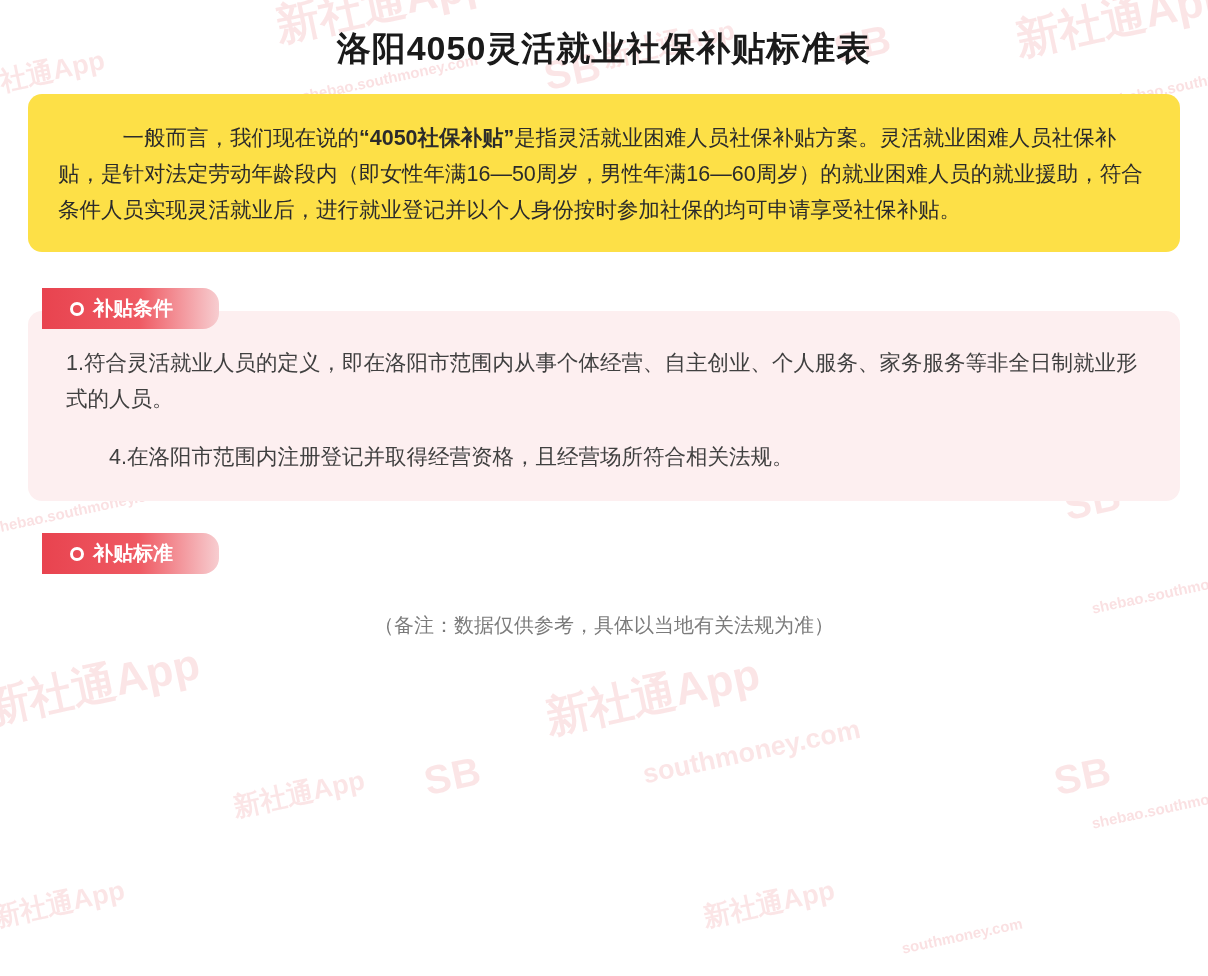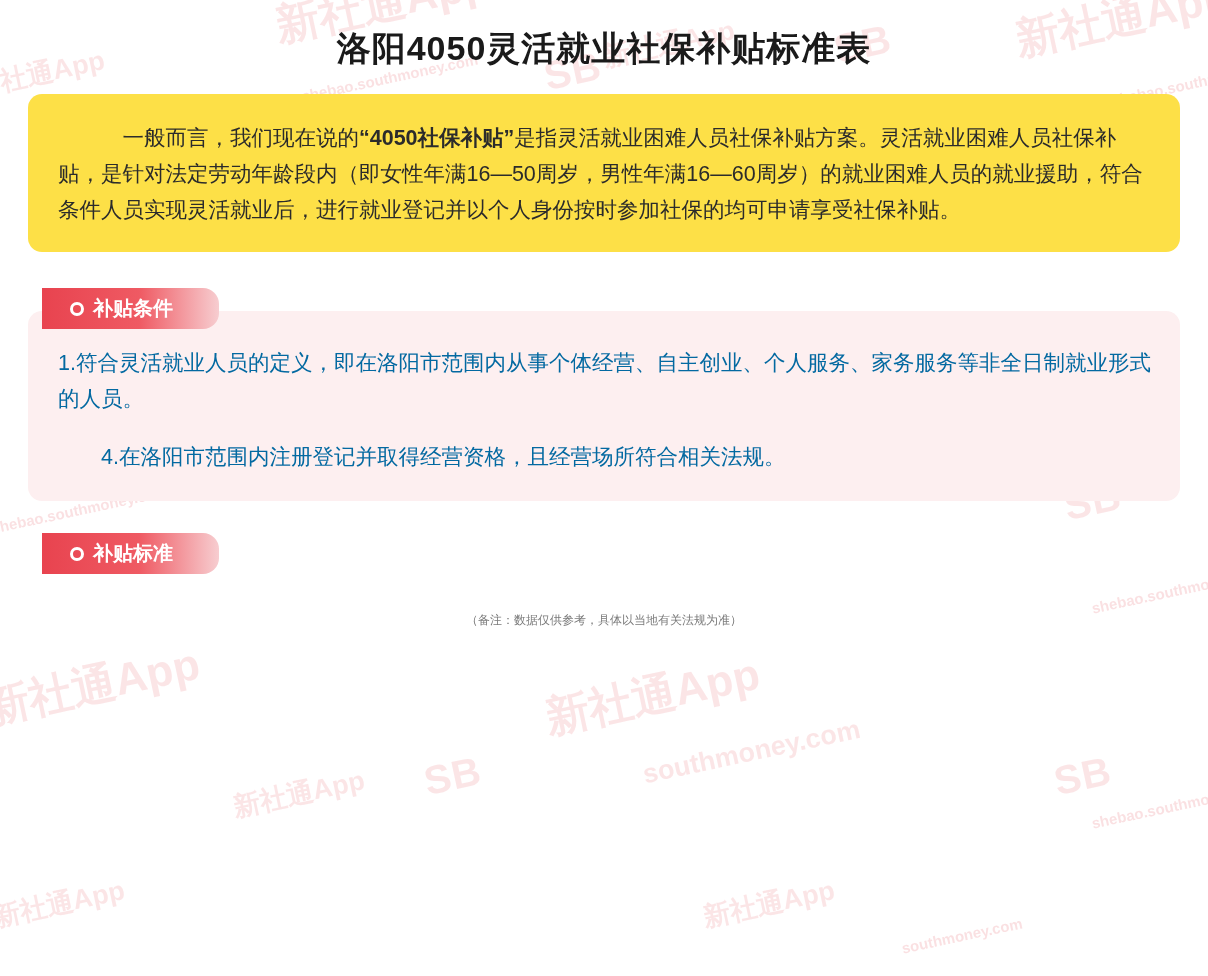--- a/index.html
+++ b/index.html
@@ -110,33 +110,33 @@
 
   .section-body {
     background: #fdeff0;
     border-radius: 14px;
     margin-top: -16px;
     padding: 34px 26px 26px 26px;
   }
   .section-body p {
     font-size: 21.5px;
     line-height: 36px;
-    margin: 0 0 22px 4px;
-    color: #0369a1;
+    margin: 0 0 22px 12px;
+    color: #404040;
   }
   .section-body p:last-child {
     margin-bottom: 0;
   }
   .section-body p.indent {
     text-indent: 2em;
   }
 
   .footer-note {
     text-align: center;
-    font-size: 12px;
+    font-size: 20px;
     color: #7b7b7b;
     padding-top: 10px;
   }
 </style>
 </head>
 <body>
 
 <div class="watermark-layer">
   <div class="wm big" style="left:270px; top:-2px; transform:rotate(-12deg);">新社通App</div>
   <div class="wm big" style="left:1010px; top:12px; transform:rotate(-12deg);">新社通App</div>

